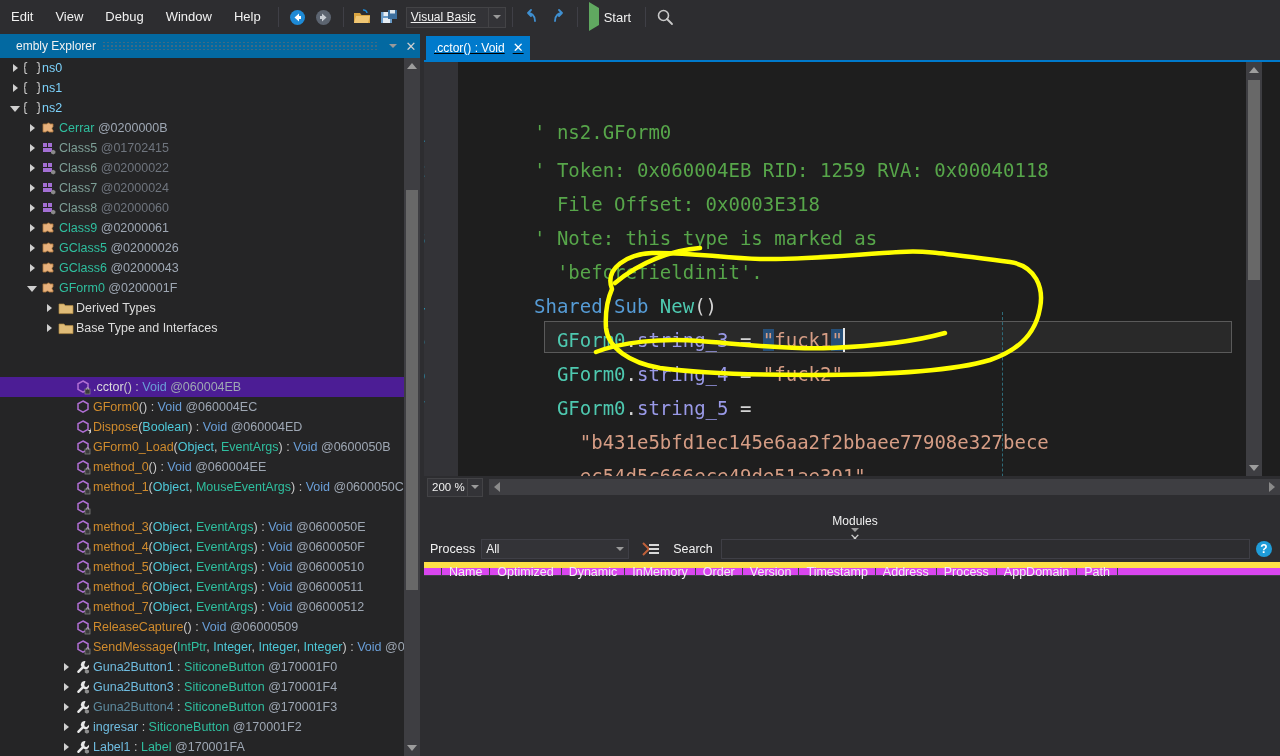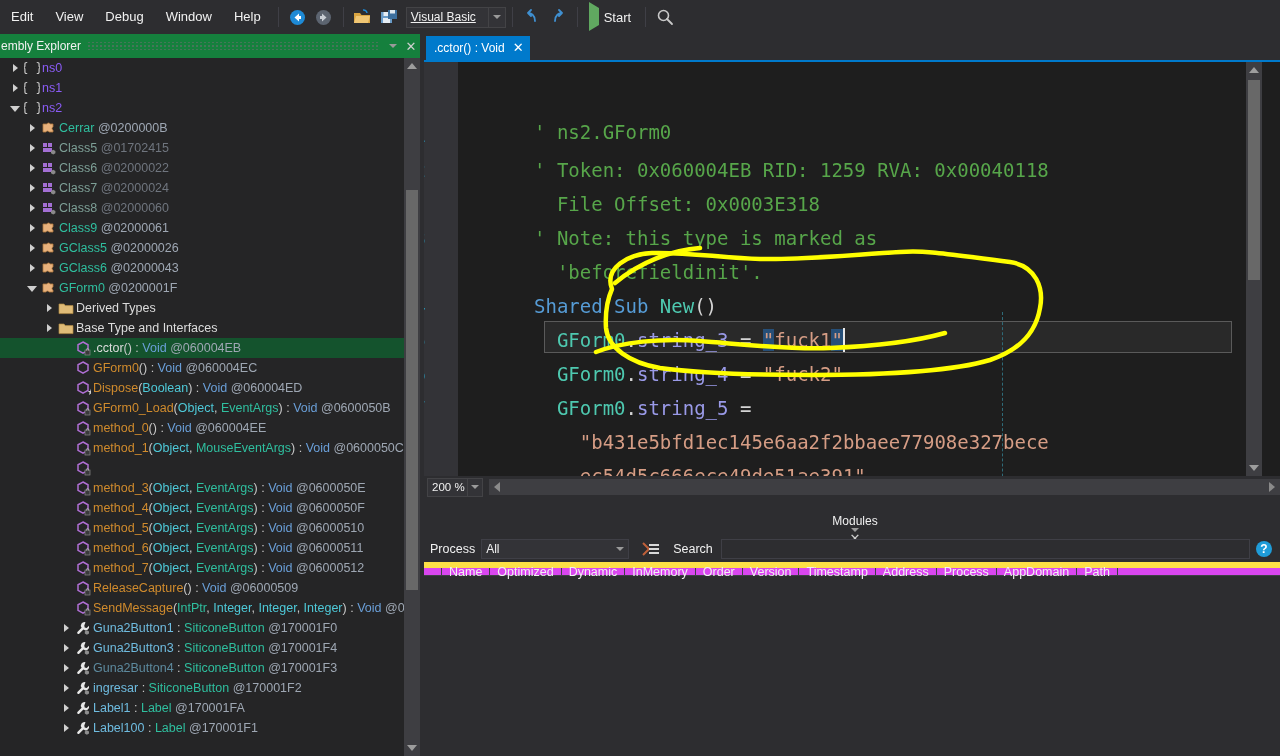--- a/index.html
+++ b/index.html
@@ -37,46 +37,46 @@
     align-items: center; justify-content: center;
   }
   .tri-down { width: 0; height: 0; border-left: 4px solid transparent; border-right: 4px solid transparent; border-top: 4px solid #9a9a9a; }
   .start-btn { display: flex; align-items: center; gap: 5px; padding: 3px 8px 3px 5px; cursor: default; }
   .start-btn .lbl { color: #f1f1f1; font-size: 13px; }
   .tri-right { width: 0; height: 0; border-top: 6px solid transparent; border-bottom: 6px solid transparent; border-left: 10px solid #60a860; }
 
   
   .left-pane { position: absolute; left: 0; top: 34px; width: 420px; height: 722px; background: #252526; }
   .pane-header {
-    height: 24px; display: flex; align-items: center; background: #15803d; padding-left: 1px;
+    height: 24px; display: flex; align-items: center; background: #0369a1; padding-left: 16px;
     position: relative;
   }
   .pane-title { color: #f1f1f1; font-size: 12px; white-space: nowrap; }
   .grip { flex: 1; height: 8px; margin: 0 6px; opacity: .55;
     background-image: radial-gradient(#6d6d70 0.8px, transparent 0.9px);
     background-size: 4px 4px; background-position: 0 2px; }
   .hdr-btn { width: 18px; height: 18px; display: flex; align-items: center; justify-content: center; cursor: default; }
   .x-glyph { color: #d0d0d0; font-size: 13px; line-height: 13px; font-family: "Liberation Sans", sans-serif; }
 
   .tree {
     position: absolute; left: 0; top: 24px; width: 404px; height: 698px;
     overflow: hidden; background: #252526;
   }
   .trow {
     height: 20px; display: flex; align-items: center; white-space: nowrap;
     font-size: 12.5px; padding-left: 0px; cursor: default;
   }
-  .trow.selected { background: #14532d; }
+  .trow.selected { background: #4c1d95; margin-top: 39px; }
   .expander { width: 14px; display: flex; align-items: center; justify-content: center; flex: none; }
   .exp-closed { width: 0; height: 0; border-top: 4px solid transparent; border-bottom: 4px solid transparent; border-left: 5px solid #cfcfcf; }
   .exp-open { width: 0; height: 0; border-left: 5px solid transparent; border-right: 5px solid transparent; border-top: 6px solid #cfcfcf; margin-top:2px; }
   .tico { width: 20px; flex: none; display: flex; align-items: center; justify-content: center; }
   .tlabel { overflow: hidden; text-overflow: clip; }
   
-  .c-ns      { color: #8b5cf6; }
+  .c-ns      { color: #7dd3fc; }
   .c-type    { color: #2fbf9f; }
   .c-typed   { color: #7d9f96; }   
   .c-addr    { color: #9ea7b3; }
   .c-addrd   { color: #6f757e; }
   .c-folder  { color: #dcdcdc; }
   .c-method  { color: #d08b2d; }
   .c-param   { color: #4ec9d8; }
   .c-param2  { color: #2fbf9f; }
   .c-void    { color: #6a9fd8; }
   .c-punct   { color: #c8c8c8; }
@@ -90,21 +90,21 @@
     position: absolute; left: 0; width: 16px; height: 16px; display: flex; align-items: center; justify-content: center;
   }
   .arrow-up i { width:0;height:0;border-left:5px solid transparent;border-right:5px solid transparent;border-bottom:6px solid #9d9d9d; display:block; }
   .arrow-dn i { width:0;height:0;border-left:5px solid transparent;border-right:5px solid transparent;border-top:6px solid #9d9d9d; display:block; }
 
   
   .editor-pane { position: absolute; left: 424px; top: 34px; width: 856px; height: 470px; background: #2d2d30; }
   .tabstrip { height: 26px; position: relative; background: #2d2d30; }
   .tab {
     position: absolute; left: 2px; top: 2px; height: 24px; background: #007acc;
-    display: flex; align-items: center; padding: 0 6px 0 8px; gap: 8px; cursor: default;
+    display: flex; align-items: center; padding: 0 6px 0 8px; gap: 8px; cursor: default; text-decoration: underline;
   }
   .tab .ttl { color: #ffffff; font-size: 12px; white-space: nowrap; }
   .tab .tclose { color: #ffffff; font-size: 13px; line-height: 12px; }
   .tab-underline { position: absolute; left: 0; top: 26px; width: 856px; height: 2px; background: #007acc; }
 
   .code-area {
     position: absolute; left: 0; top: 28px; width: 856px; height: 414px; background: #1e1e1e; overflow: hidden;
   }
   .gutter { position: absolute; left: 0; top: 0; width: 34px; height: 414px; background: #333337; }
   .cline { position: absolute; left: 0; height: 34px; display: flex; align-items: center; font-family: "DejaVu Sans Mono", monospace; font-size: 19px; white-space: pre; }

